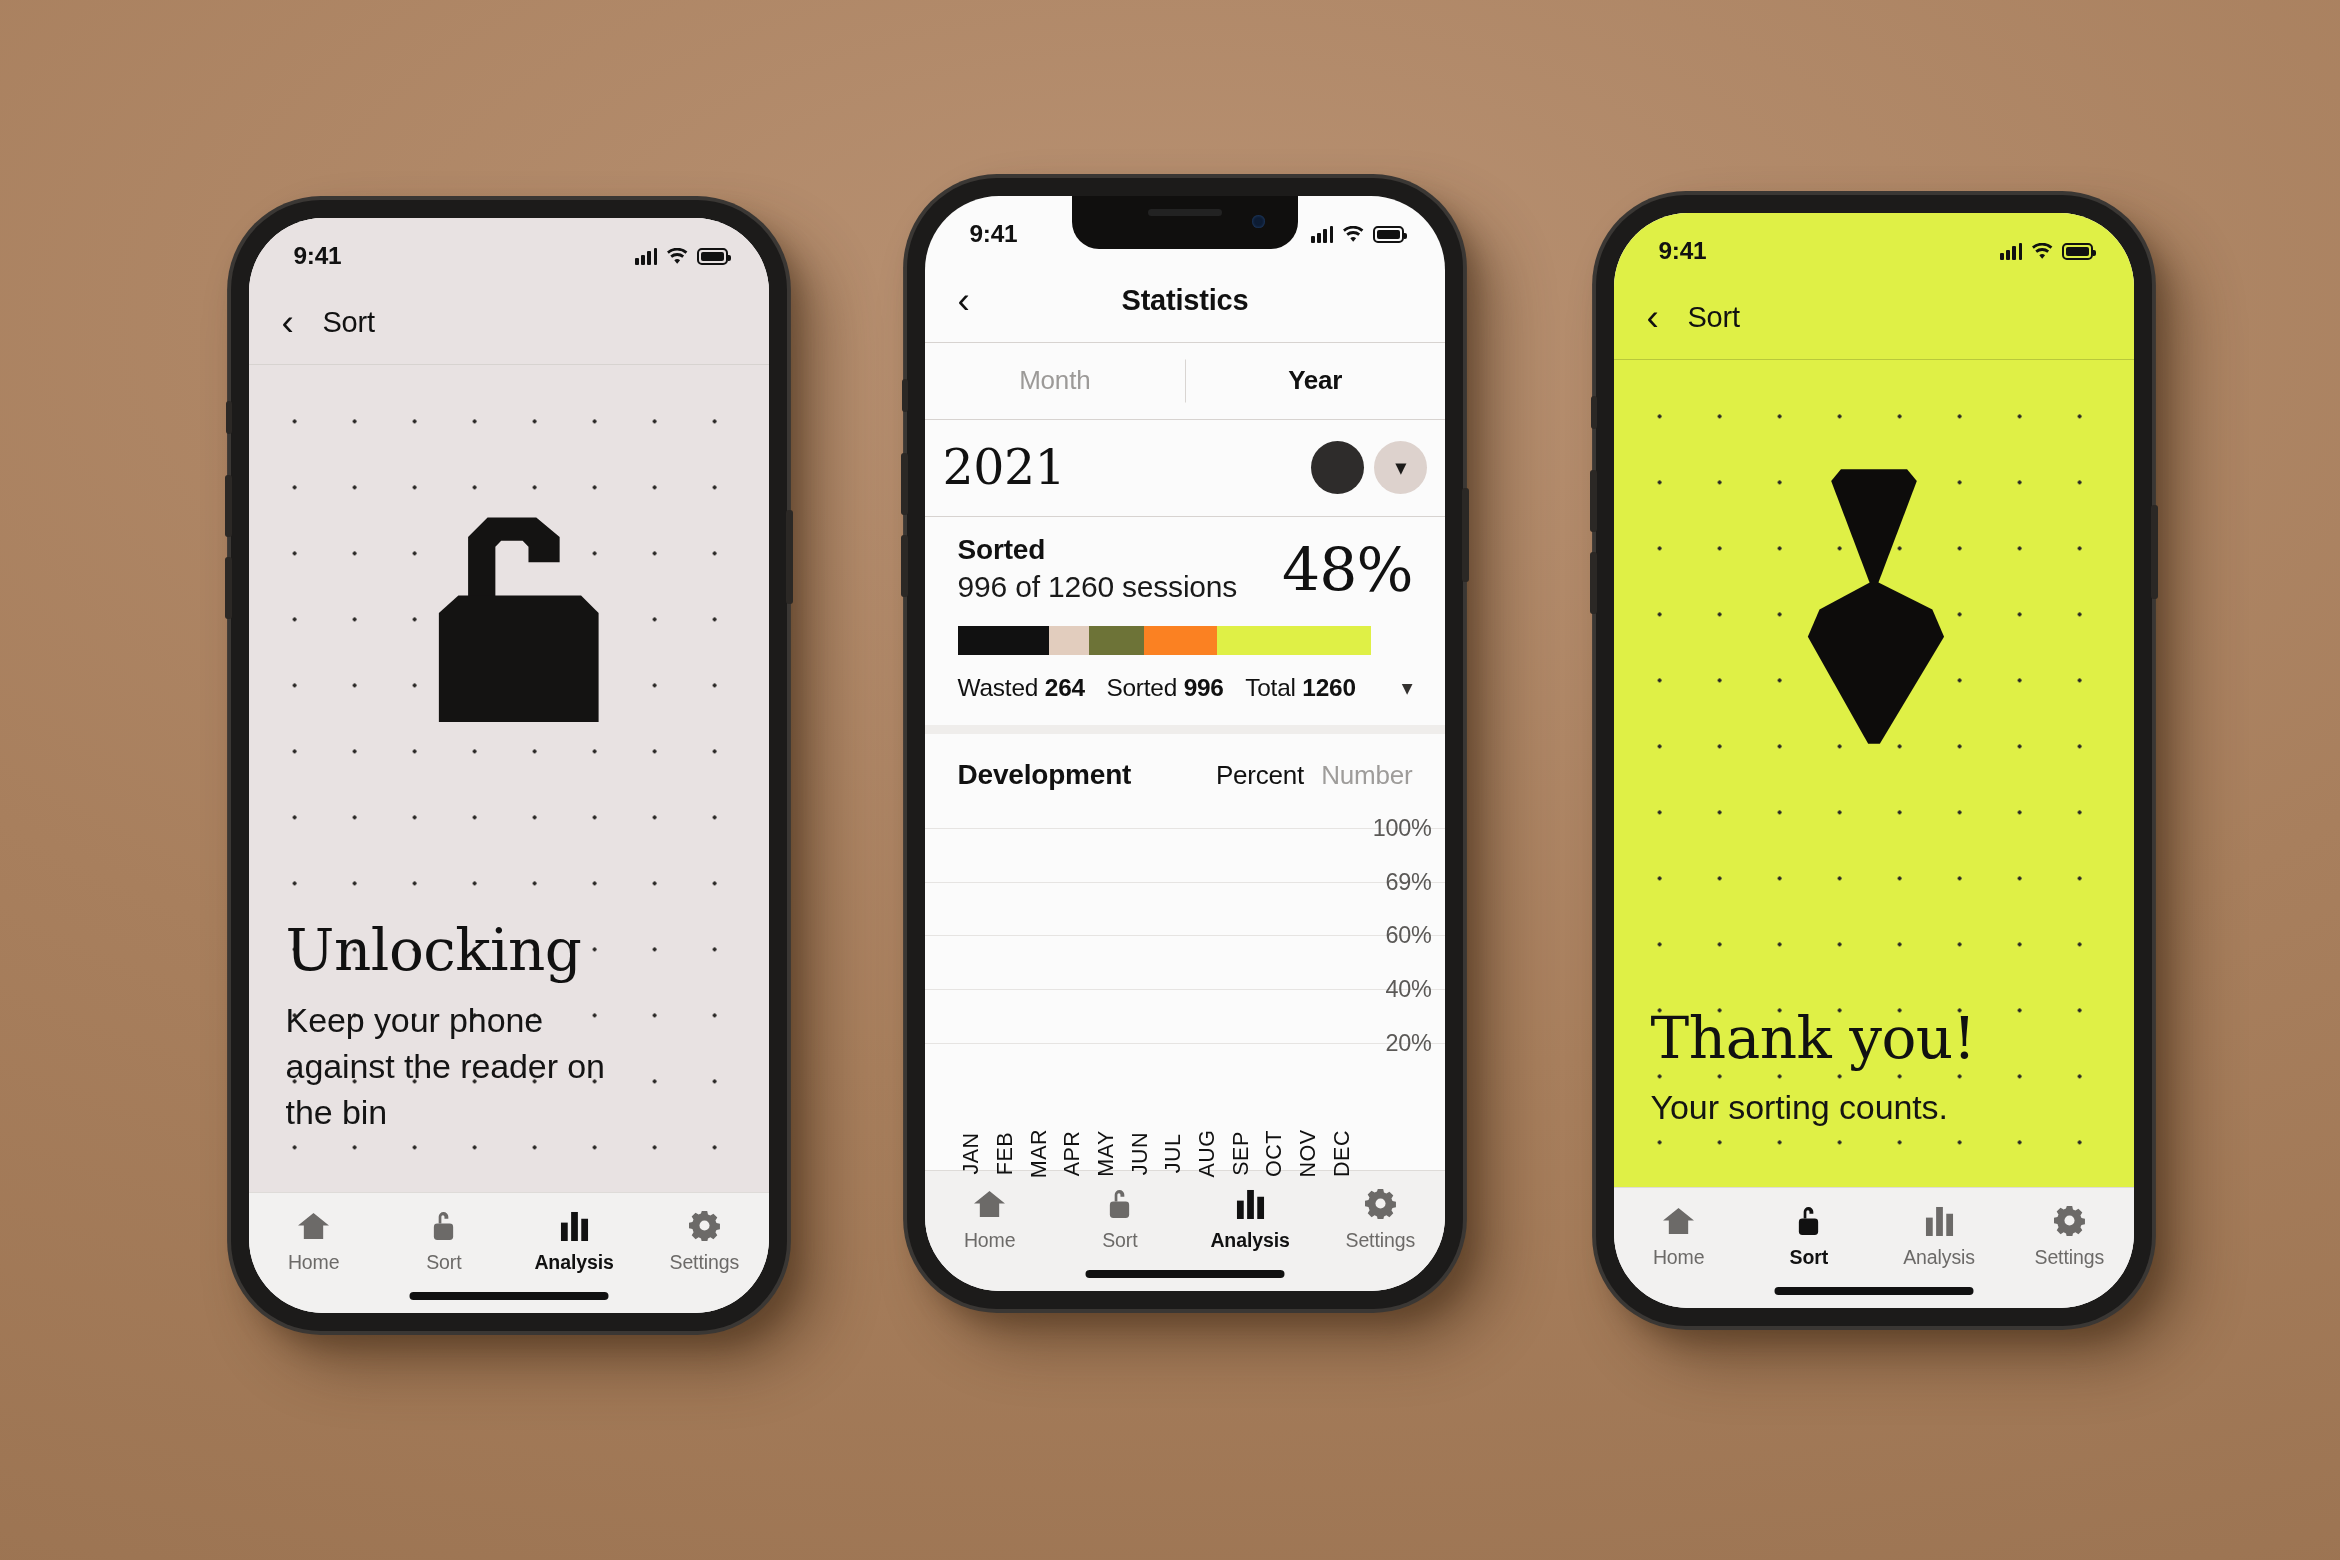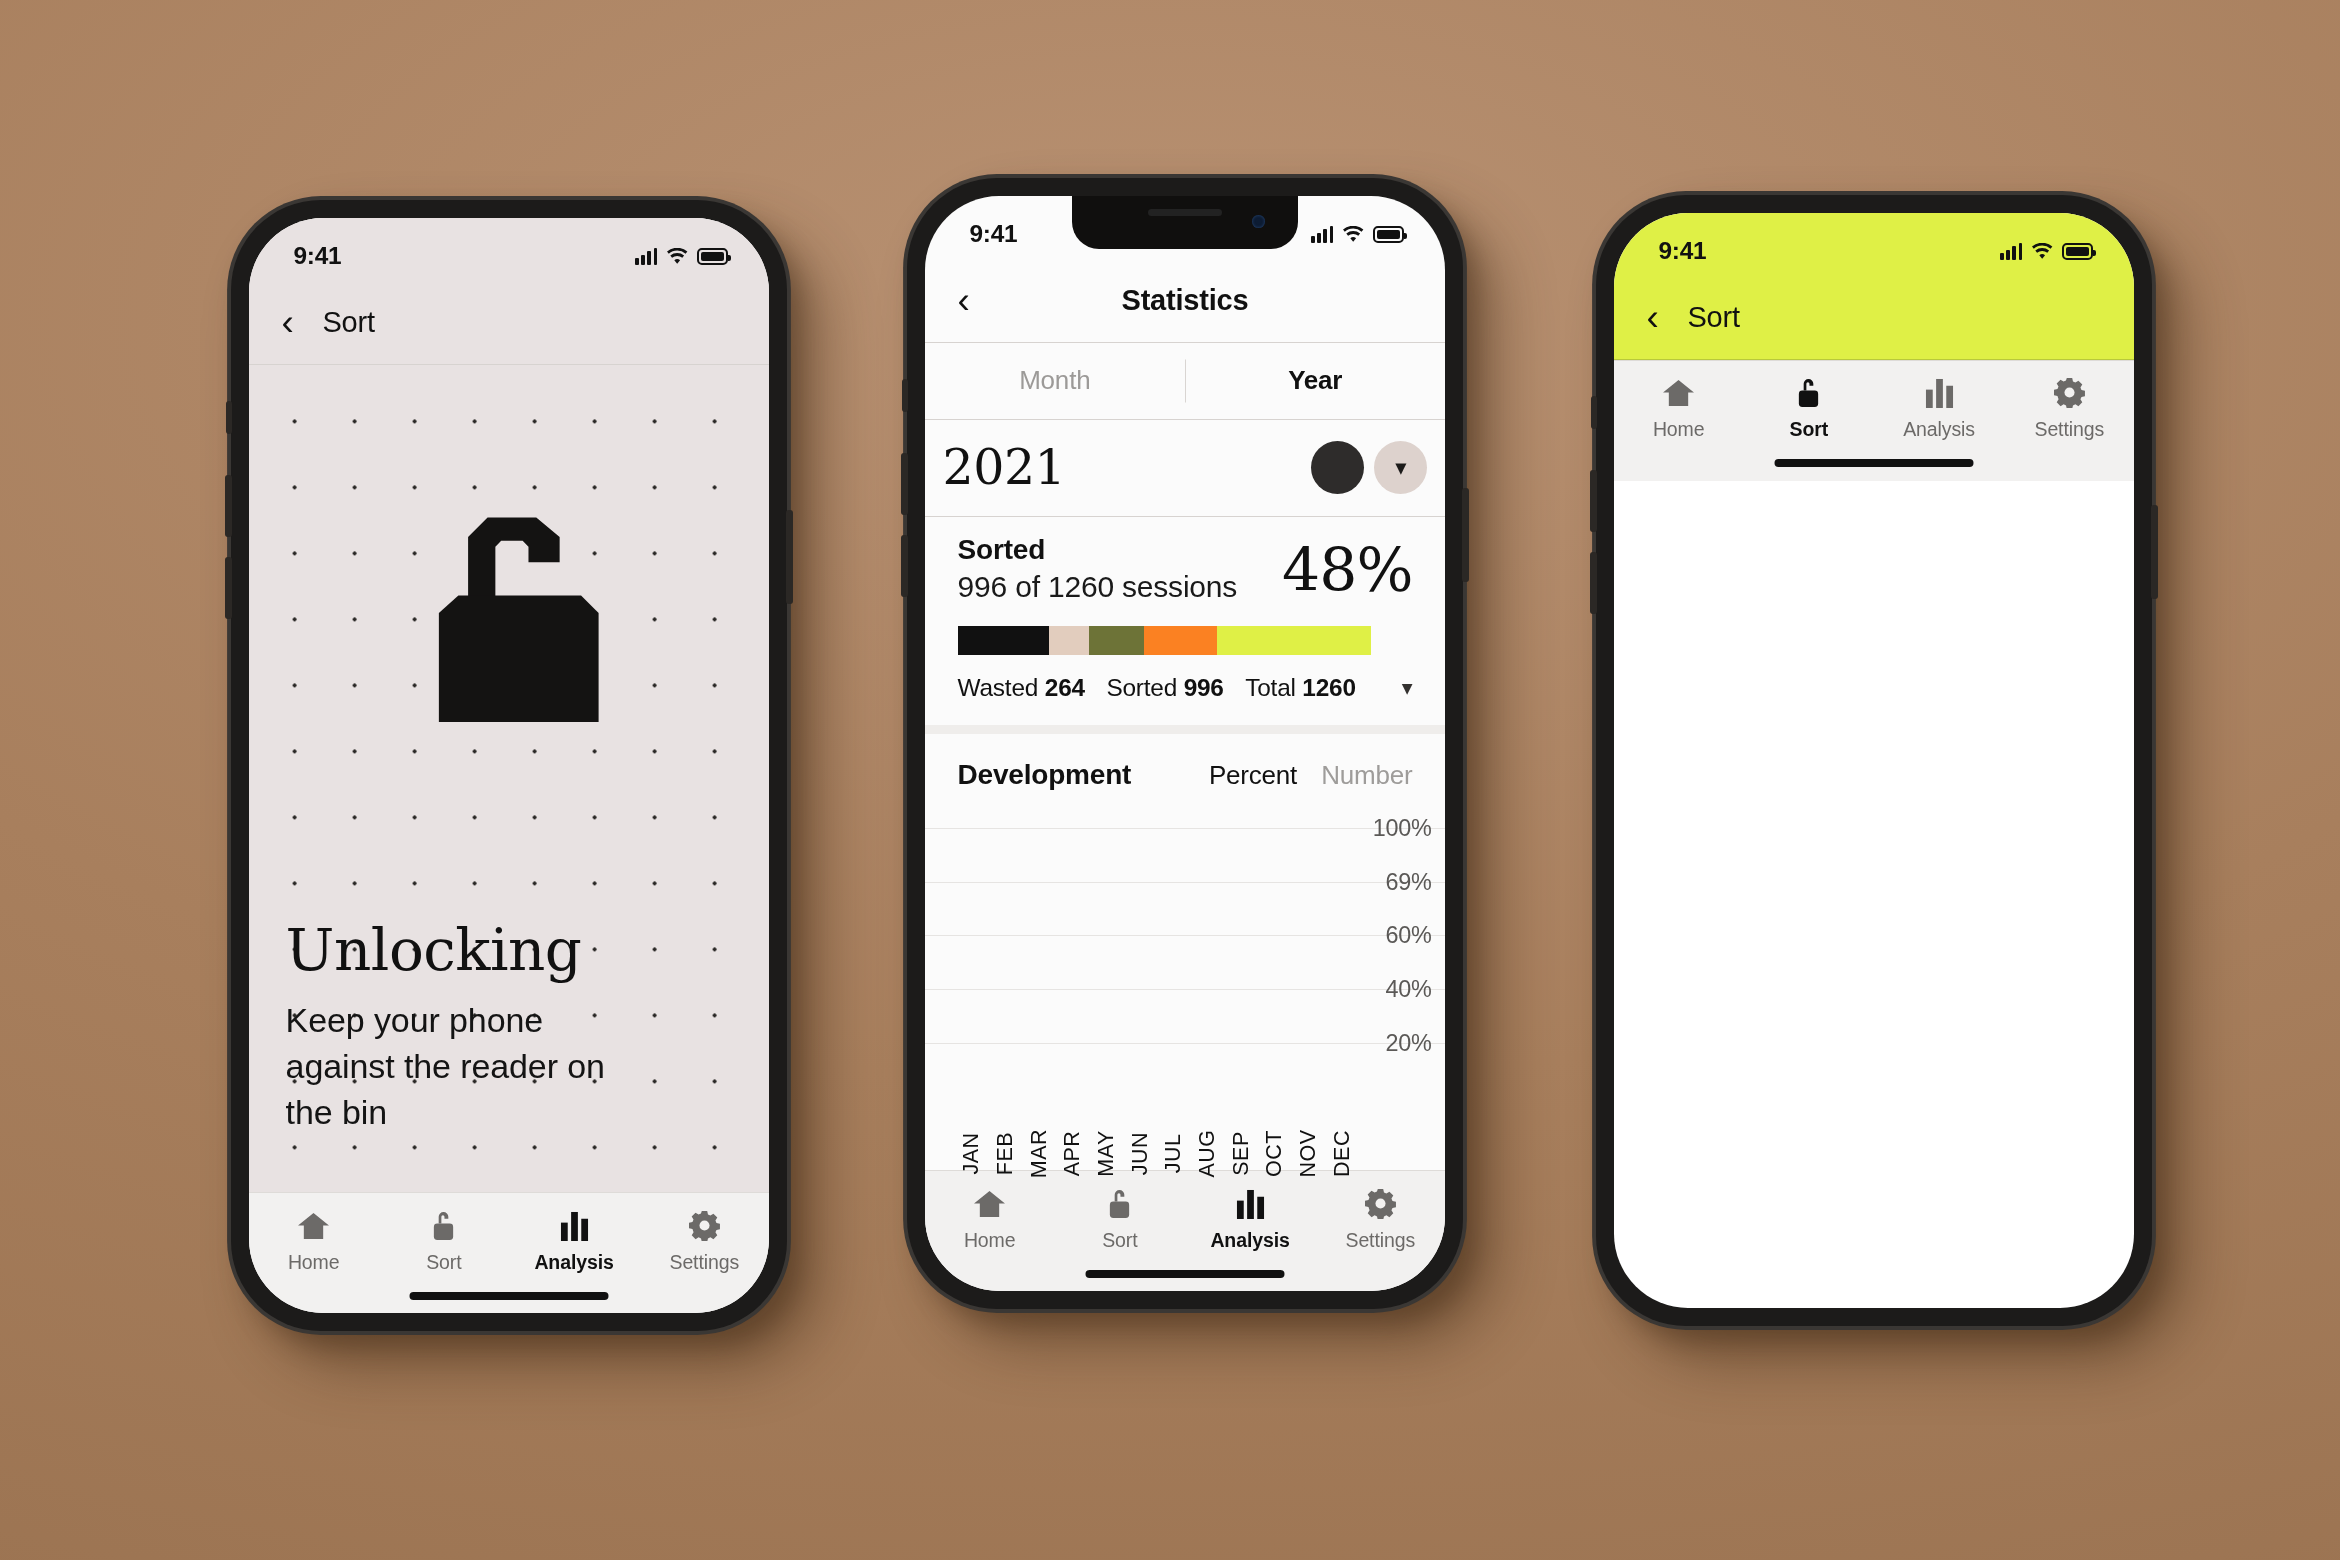--- a/index.html
+++ b/index.html
@@ -347,21 +347,21 @@
   .legend-row .lg { white-space: nowrap; }
   .legend-row .chev { margin-left: auto; font-size: 21.5px; color: #33312f; }
 
   .thick-div { flex: 0 0 auto; height: 8.8px; background: #efedeb; }
 
   .dev-head {
     flex: 0 0 auto;
     display: flex;
     align-items: baseline;
     padding: 25px 33px 9.8px 33px;
-    gap: 24px;
+    gap: 17px;
     justify-content: center;
   }
   .dev-title { font-size: 28px; font-weight: bold; color: #111; letter-spacing: -0.2px; }
   .dev-toggle { font-size: 26px; color: #111; letter-spacing: -0.2px; }
   .dev-toggle.off { color: #9e9c9a; }
   .dev-spacer { flex: 1; }
 
   .chart-wrap {
     flex: 1 1 auto;
     position: relative;
@@ -816,20 +816,30 @@
             </div>
         </div>
       </div>
 
       <div class="navbar" style="background:#dff046">
         <div class="nav-back">‹</div>
         <div class="nav-label">Sort</div>
       </div>
       <div class="hairline" style="background:#b9c93a"></div>
 
+      <div class="dotted">
+        <div class="hero-icon arrow">
+          <svg width="144" height="283" viewBox="0 0 148 290">
+            <path d="M40 4 H108 L118 16 L78 122 H70 L30 16 Z" fill="#0d0c0b"></path>
+            <path d="M74 118 L134 148 L146 176 L80 286 H68 L6 176 L18 148 Z" fill="#0d0c0b"></path>
+          </svg>
+        </div>
+        <div class="big-title">Thank you!</div>
+        <div class="big-sub">Your sorting counts.</div>
+      </div>
 
       <div class="tabbar">
         <div class="tab">
           <div class="ticon">
             <svg width="33" height="30" viewBox="0 0 34 31">
                 <path d="M17 2 L33 15 H27 V29 H7 V15 H1 Z"></path>
               </svg>
           </div>
           <div class="tlabel">Home</div>
         </div>

